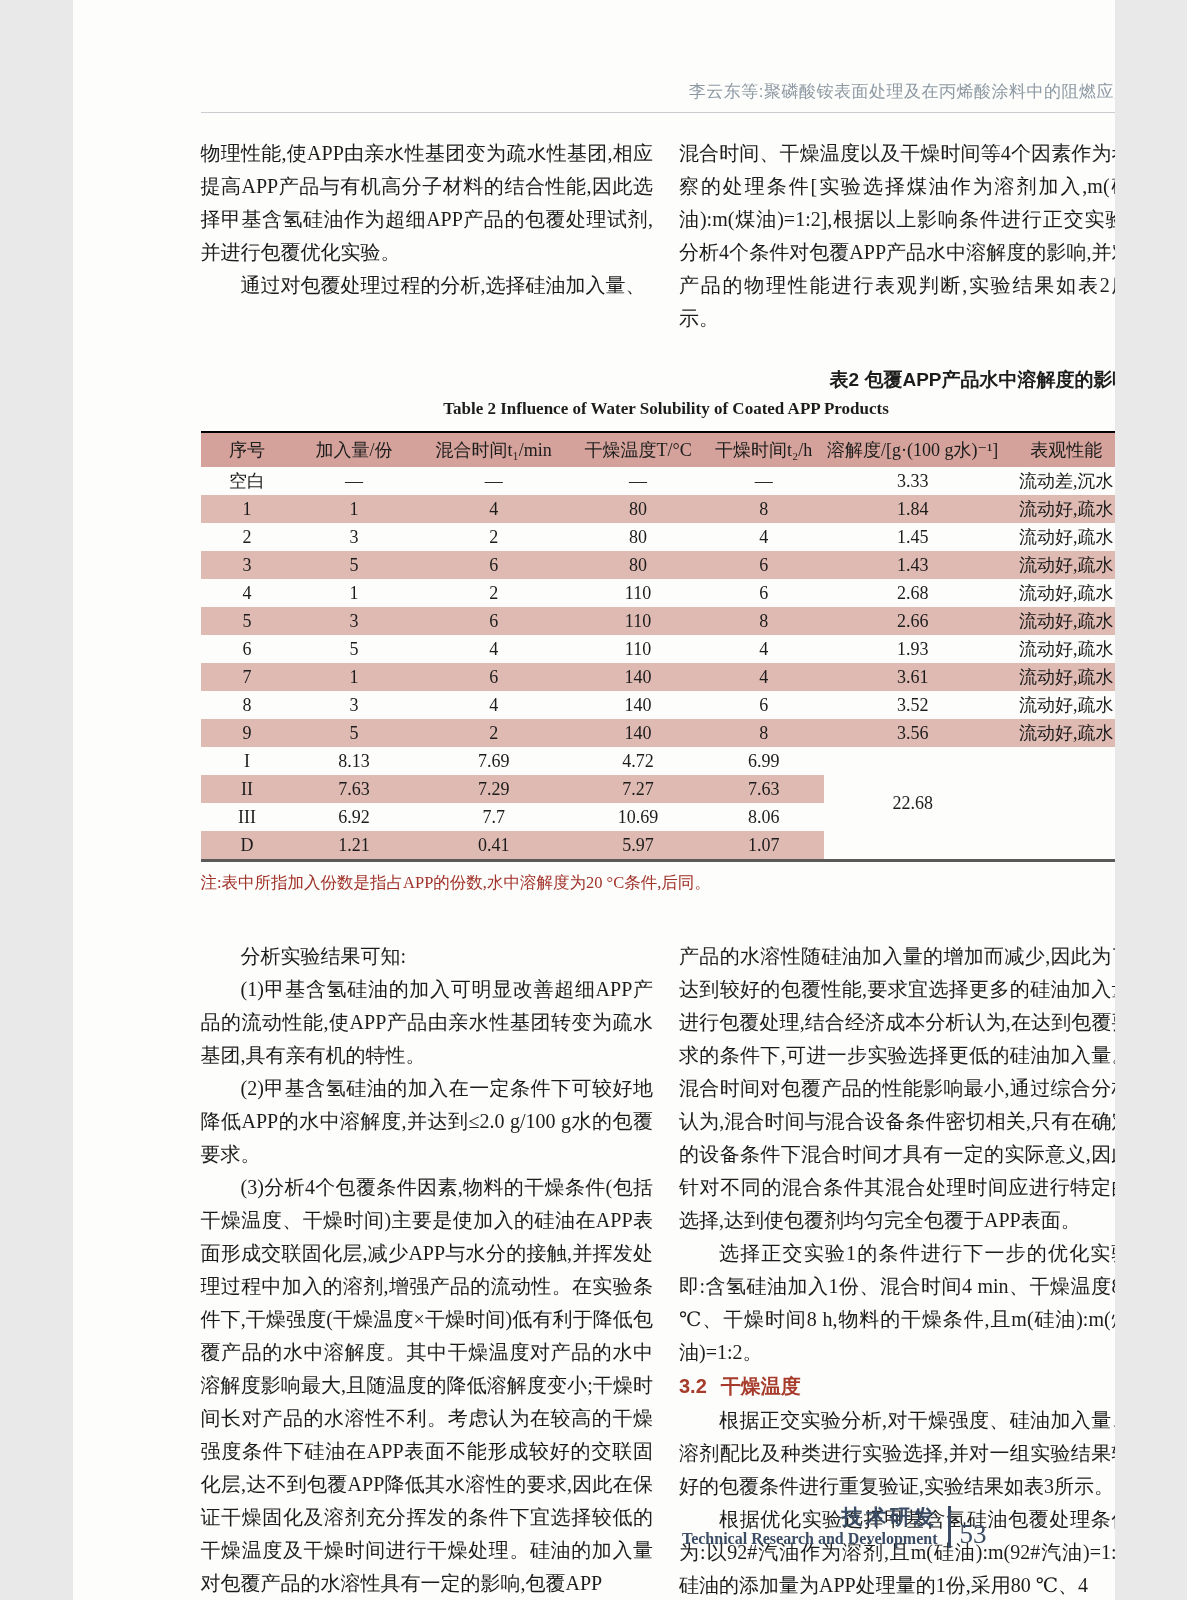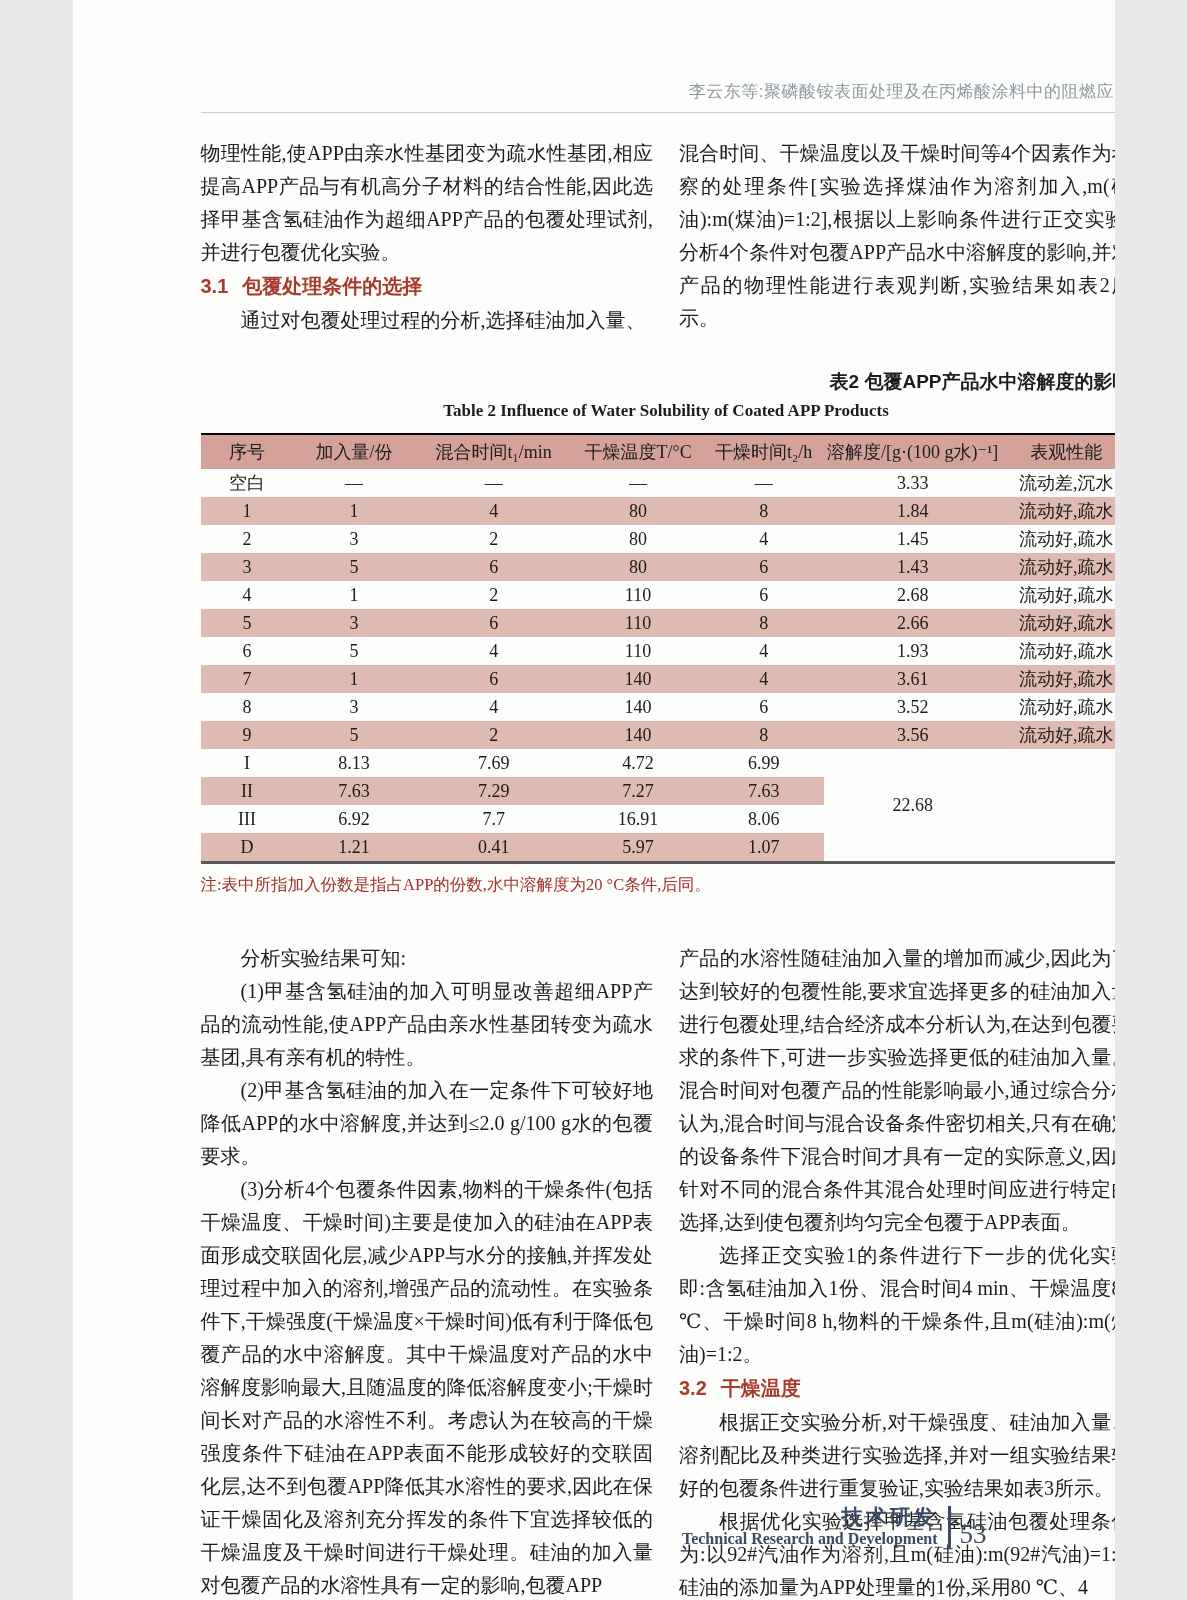--- a/index.html
+++ b/index.html
@@ -73,23 +73,20 @@
   <div class="content">
 
     <div class="running-head">李云东等:聚磷酸铵表面处理及在丙烯酸涂料中的阻燃应用</div>
     <hr class="head-rule">
 
     <section class="two-col top-section">
       <div class="col">
         <div>
             <p class="body-p">物理性能,使APP由亲水性基团变为疏水性基团,相应提高APP产品与有机高分子材料的结合性能,因此选择甲基含氢硅油作为超细APP产品的包覆处理试剂,并进行包覆优化实验。</p>
           </div>
-        <h2 class="sec-heading">
-          <span class="sec-num">3.1</span><span>包覆处理条件的选择</span>
-        </h2>
         <div>
             <p class="body-p indent">通过对包覆处理过程的分析,选择硅油加入量、</p>
           </div>
       </div>
       <div class="col">
         <div>
             <p class="body-p">混合时间、干燥温度以及干燥时间等4个因素作为考察的处理条件[实验选择煤油作为溶剂加入,m(硅油):m(煤油)=1:2],根据以上影响条件进行正交实验,分析4个条件对包覆APP产品水中溶解度的影响,并对产品的物理性能进行表观判断,实验结果如表2所示。</p>
           </div>
       </div>
     </section>
@@ -222,21 +219,21 @@
               <td class="shaded">II</td>
               <td class="shaded">7.63</td>
               <td class="shaded">7.29</td>
               <td class="shaded">7.27</td>
               <td class="shaded">7.63</td>
             </tr>
             <tr>
               <td>III</td>
               <td>6.92</td>
               <td>7.7</td>
-              <td>16.91</td>
+              <td>10.69</td>
               <td>8.06</td>
             </tr>
             <tr>
               <td class="shaded">D</td>
               <td class="shaded">1.21</td>
               <td class="shaded">0.41</td>
               <td class="shaded">5.97</td>
               <td class="shaded">1.07</td>
             </tr>
           </tbody>

